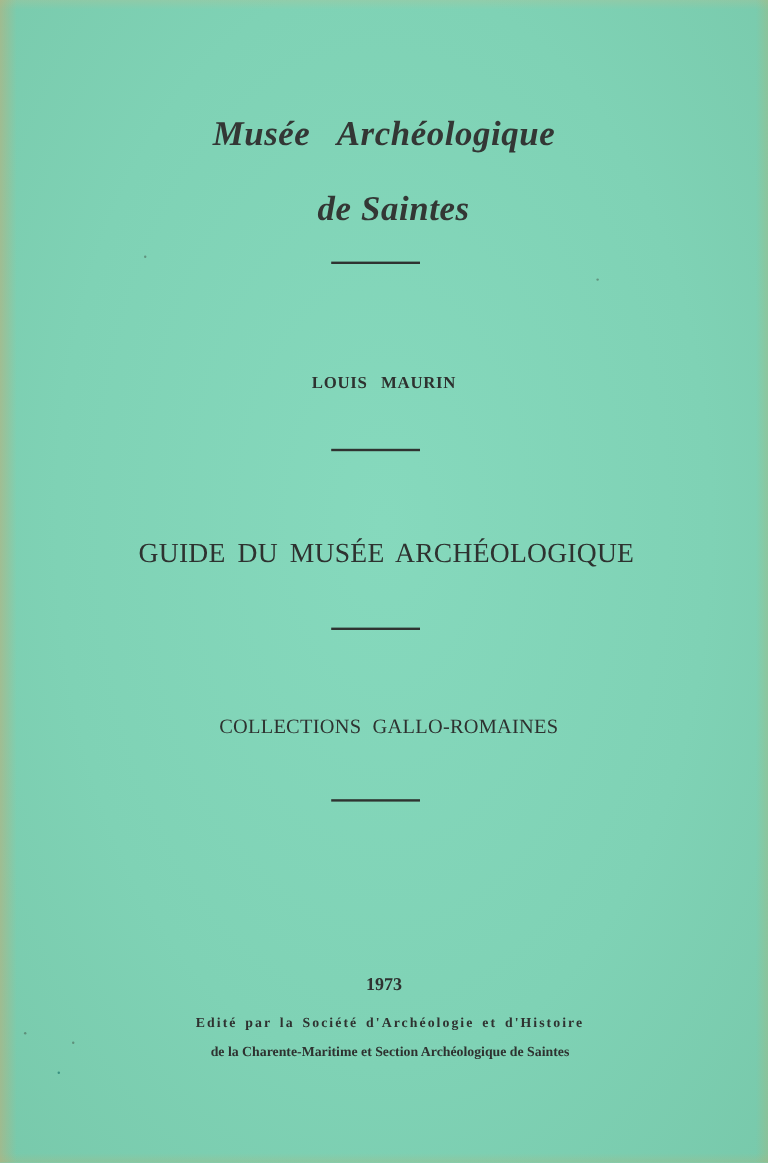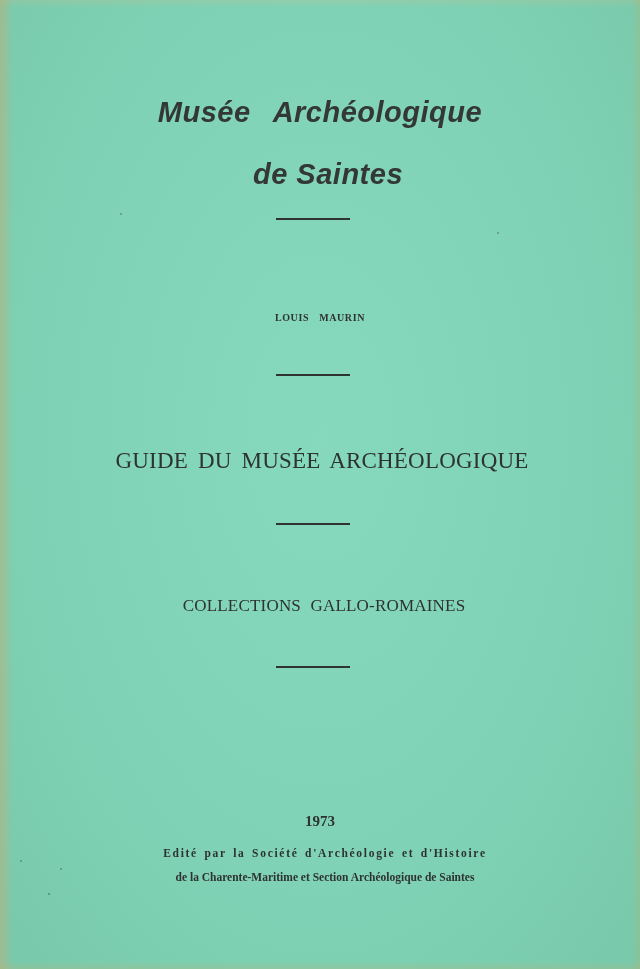--- a/index.html
+++ b/index.html
@@ -26,41 +26,41 @@
     }
     .ink {
       color: #2e3230;
       position: absolute;
       left: 0;
       width: 640px;
       text-align: center;
       white-space: nowrap;
     }
     .script {
-      font-family: Liberation Sans, sans-serif;
+      font-family: Liberation Serif, serif;
       font-style: italic;
       font-weight: bold;
       font-size: 29px;
       letter-spacing: 0.5px;
       color: #333735;
       text-align: center;
     }
     .script .gap { display: inline-block; width: 22px; }
     .rule {
       position: absolute;
       height: 2px;
       background: #2f3331;
       width: 74px;
       left: 276px;
     }
     .author {
       top: 312px;
       font-family: "Liberation Serif", serif;
       font-weight: bold;
-      font-size: 10px;
+      font-size: 14px;
       letter-spacing: 0.6px;
       word-spacing: 7px;
     }
     .guide {
       top: 448px;
       font-family: "Liberation Serif", serif;
       font-size: 23px;
       letter-spacing: 0.2px;
       word-spacing: 4px;
       padding-left: 2px;

